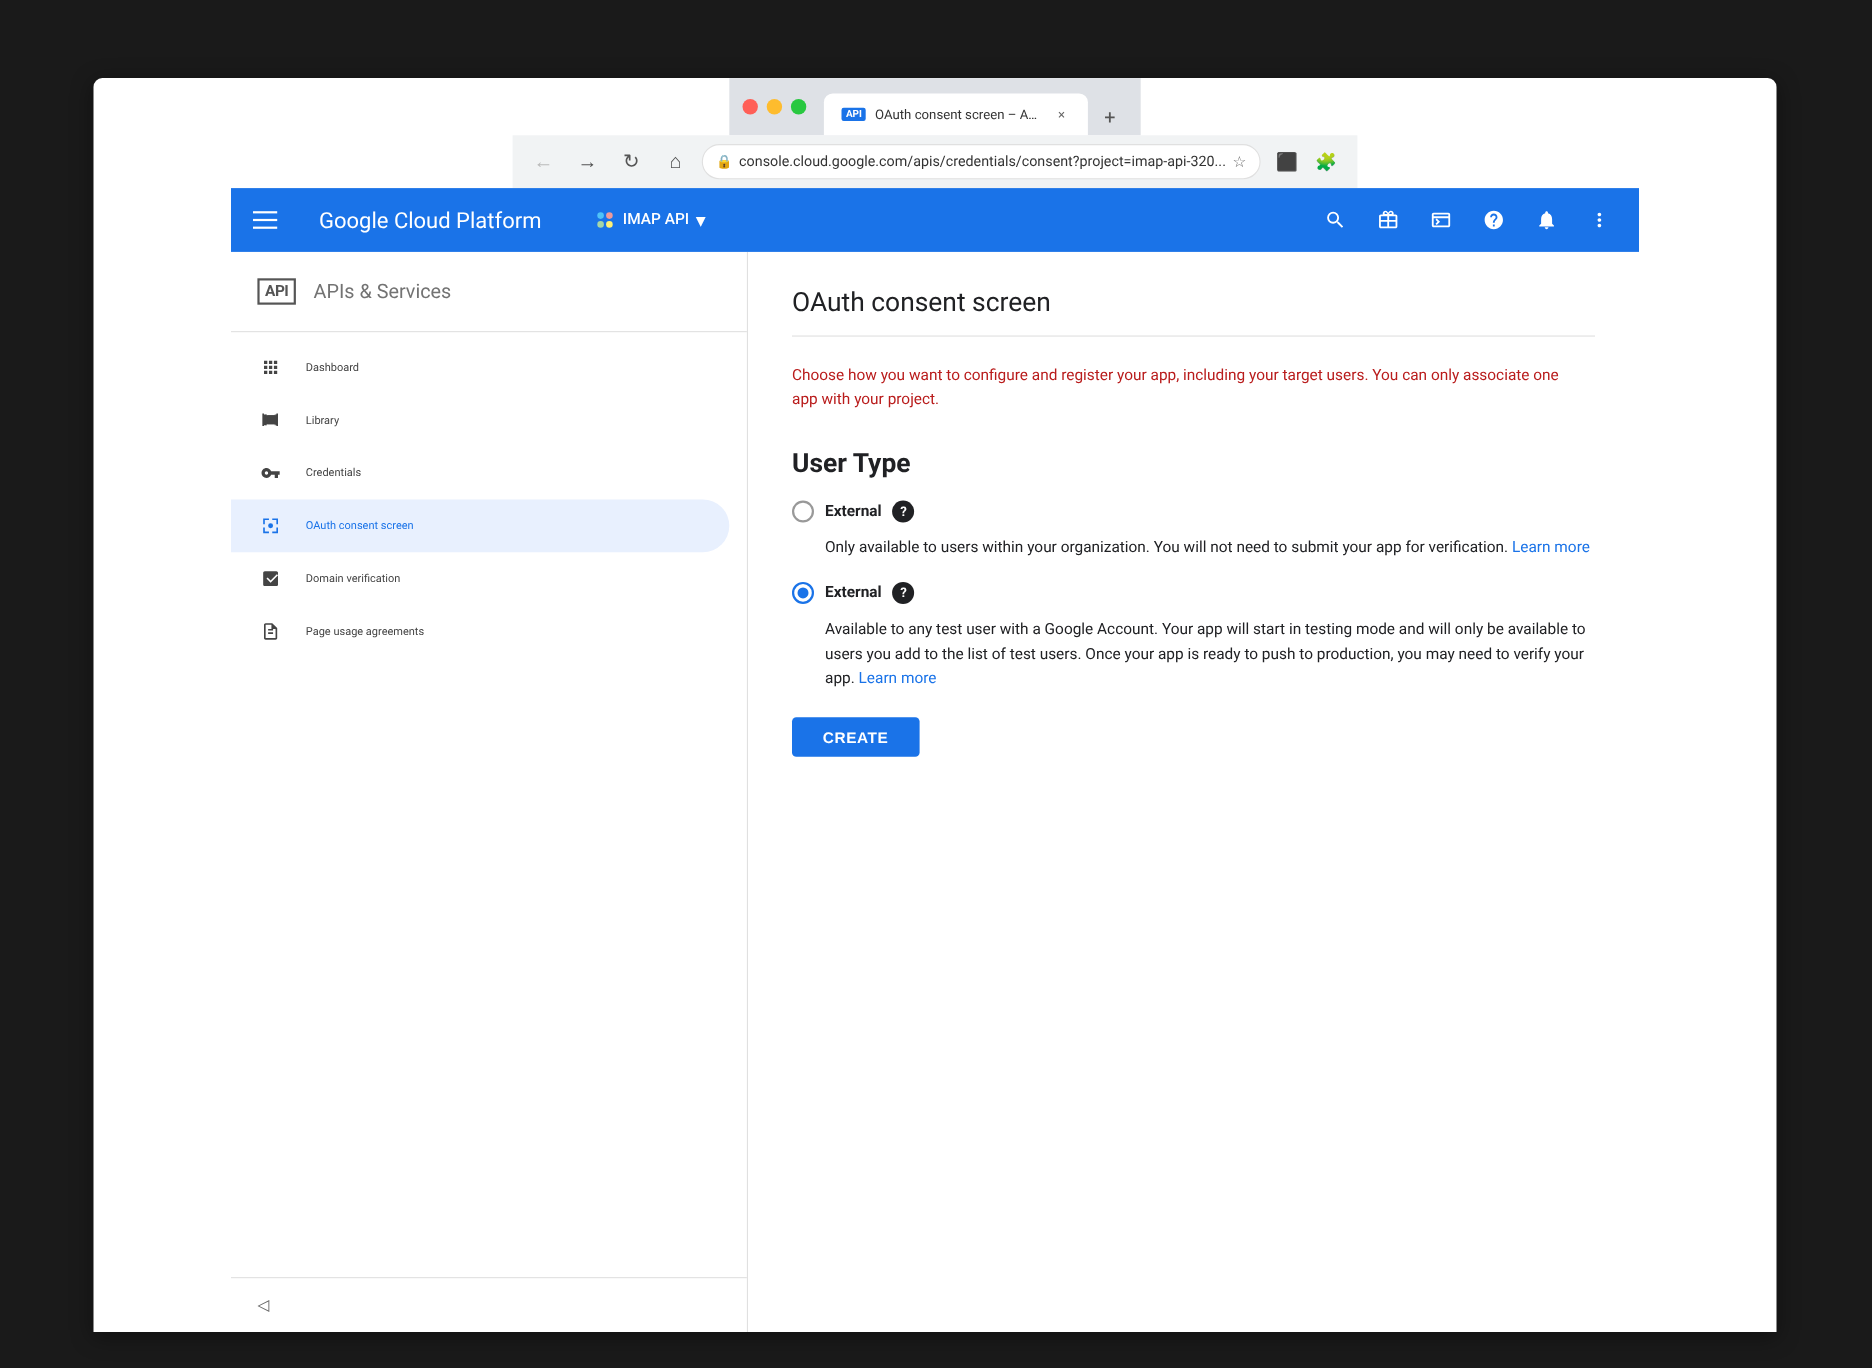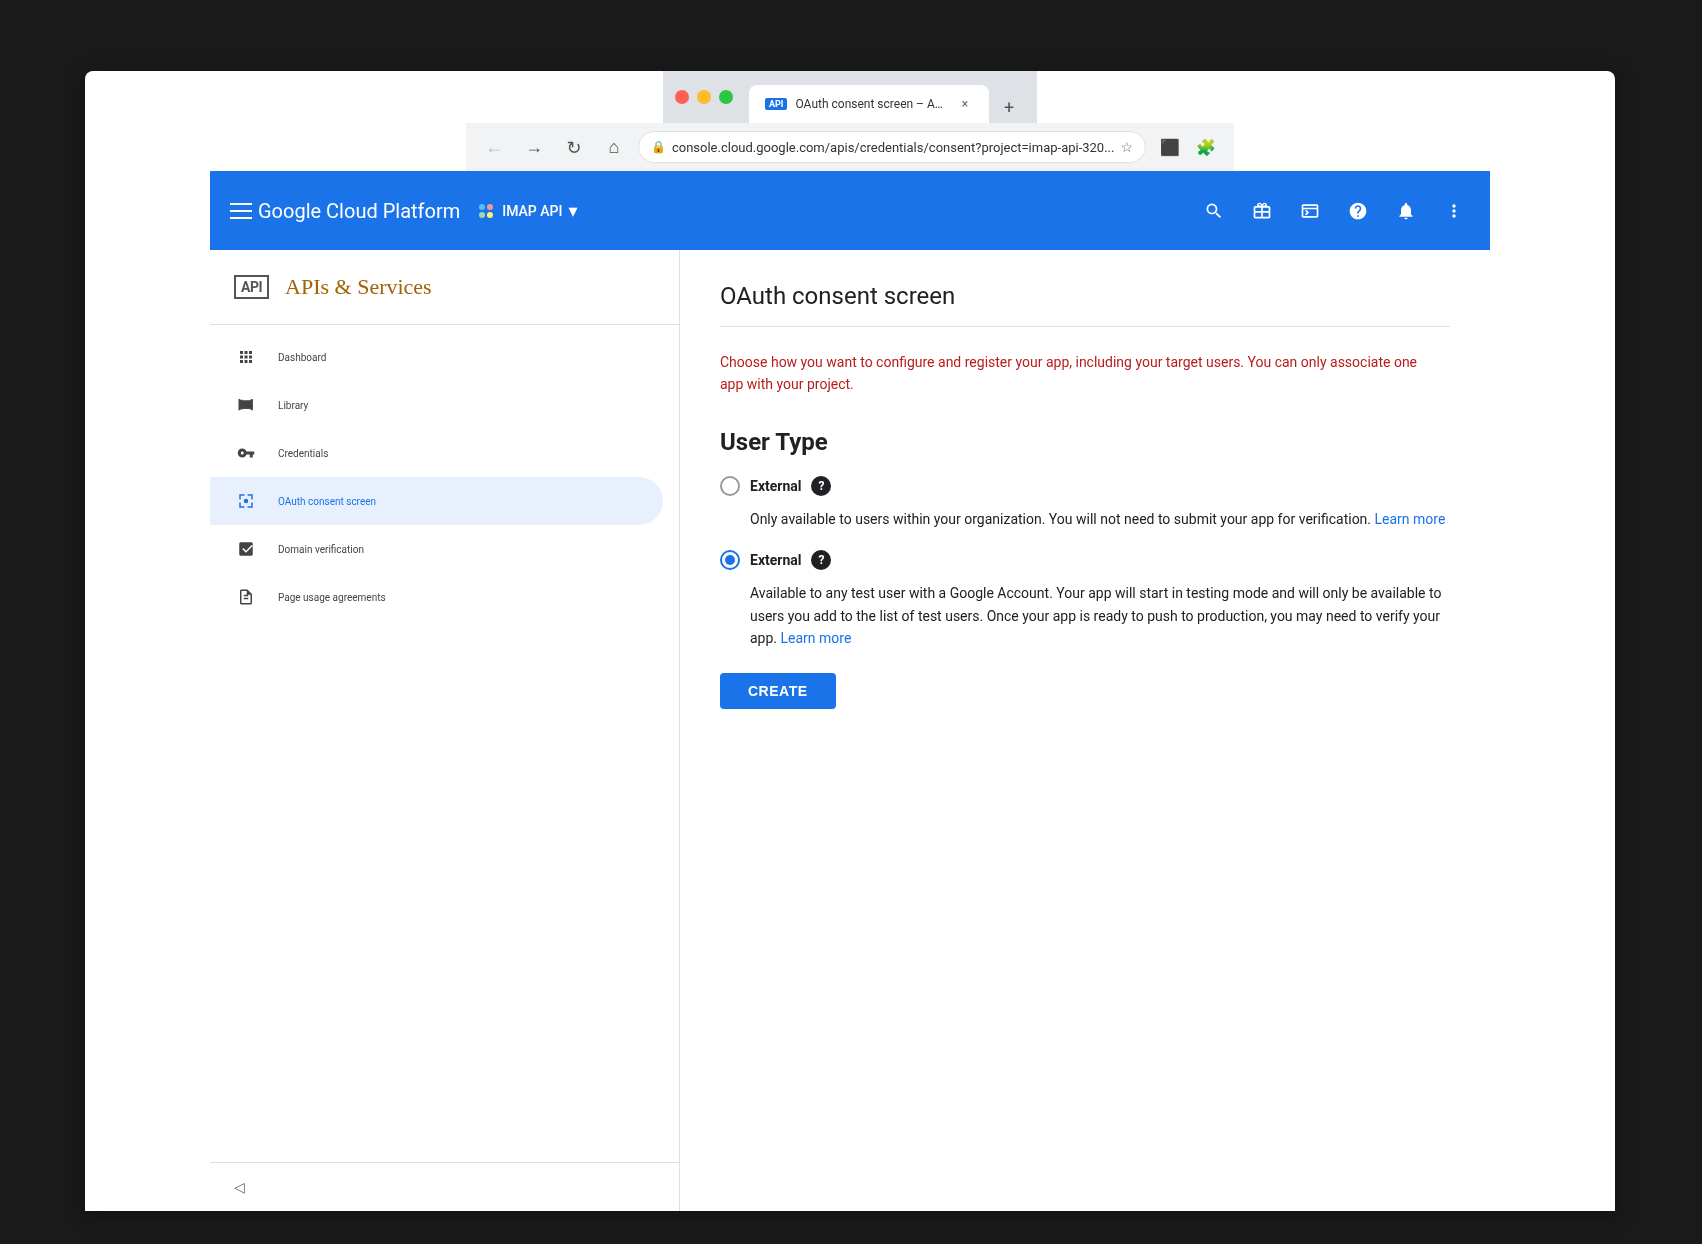--- a/index.html
+++ b/index.html
@@ -163,25 +163,25 @@
     .app-area {
       flex: 1;
       display: flex;
       flex-direction: column;
       overflow: hidden;
     }
 
     
     .top-nav {
       background: #1a73e8;
-      height: 79px;
+      height: 58px;
       display: flex;
       align-items: center;
       padding: 0 16px;
-      gap: 0;
+      gap: 32px;
       flex-shrink: 0;
     }
     .hamburger {
       width: 32px;
       height: 32px;
       display: flex;
       flex-direction: column;
       justify-content: center;
       gap: 5px;
       cursor: pointer;
@@ -274,24 +274,23 @@
     }
     .api-logo {
       font-size: 14px;
       font-weight: 700;
       color: #555;
       border: 2px solid #555;
       padding: 2px 5px;
       letter-spacing: -0.5px;
     }
     .sidebar-title {
-      font-size: 22px;
+      font-size: 18px;
       font-weight: 400;
-      color: #a16207;
-      font-family: Liberation Serif, serif;
+      color: #737373;
     }
     .sidebar-nav {
       flex: 1;
       padding: 8px 0;
     }
     .sidebar-item {
       display: flex;
       align-items: center;
       gap: 20px;
       padding: 12px 24px;

